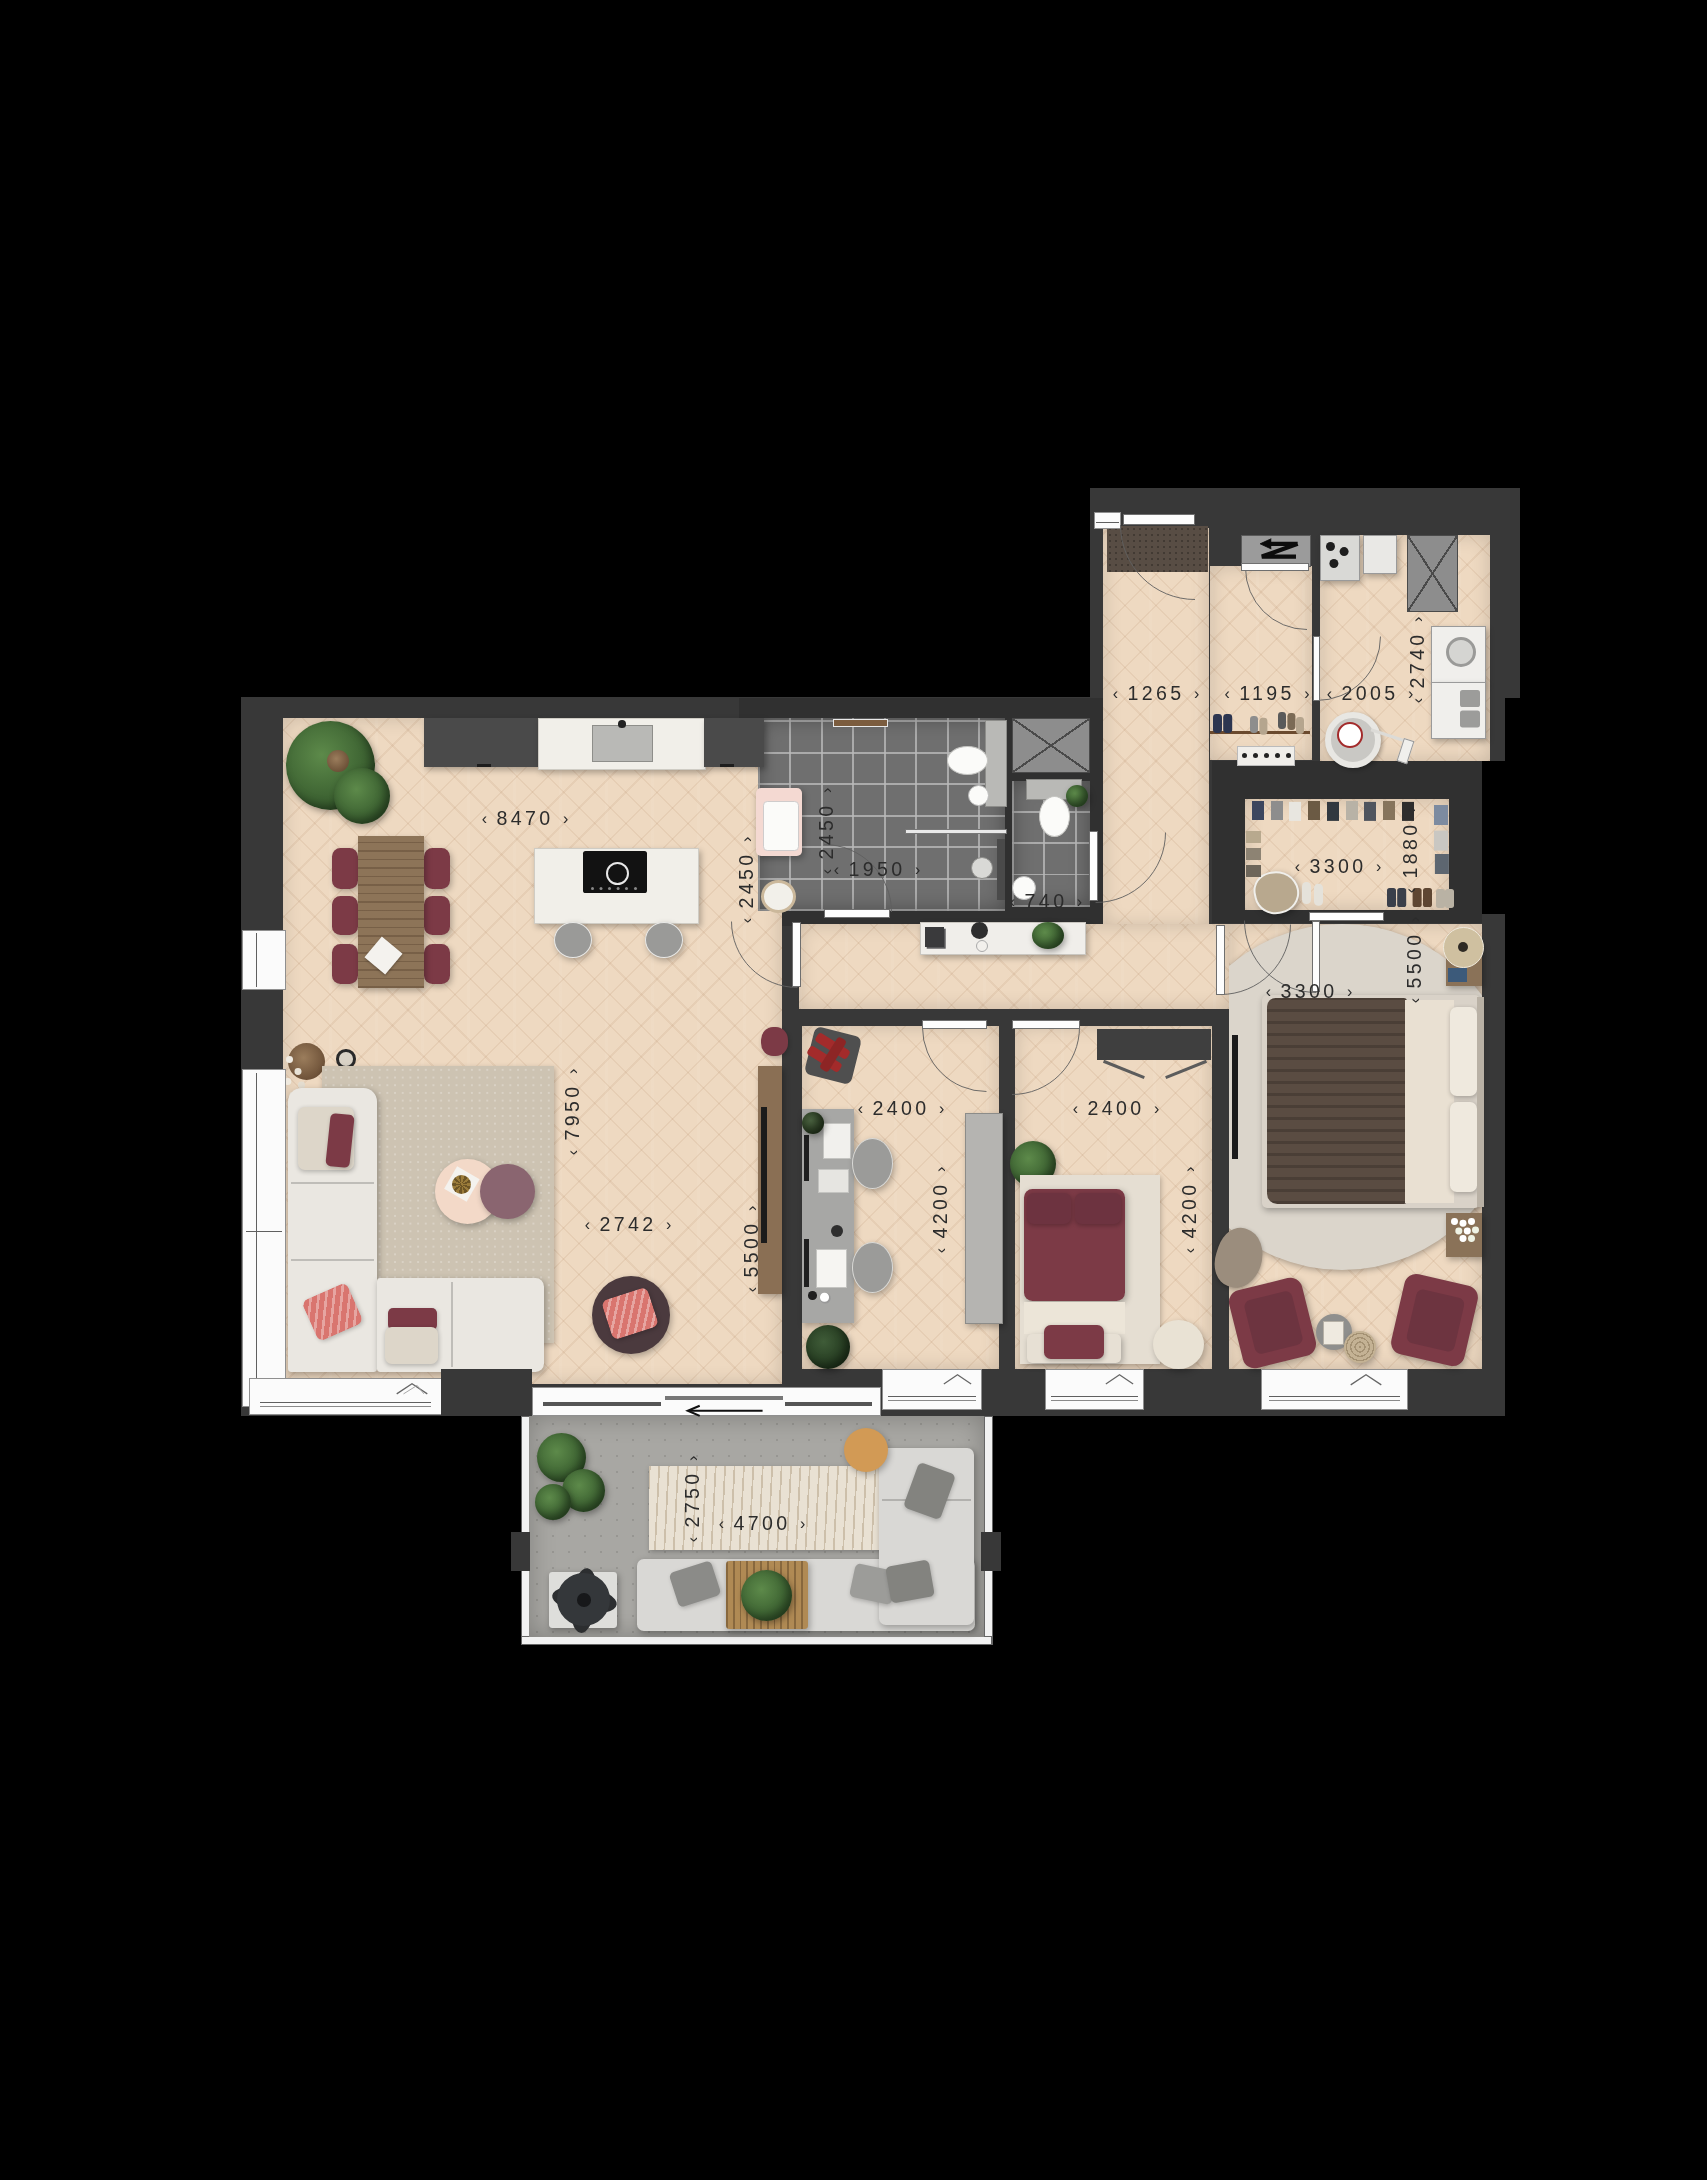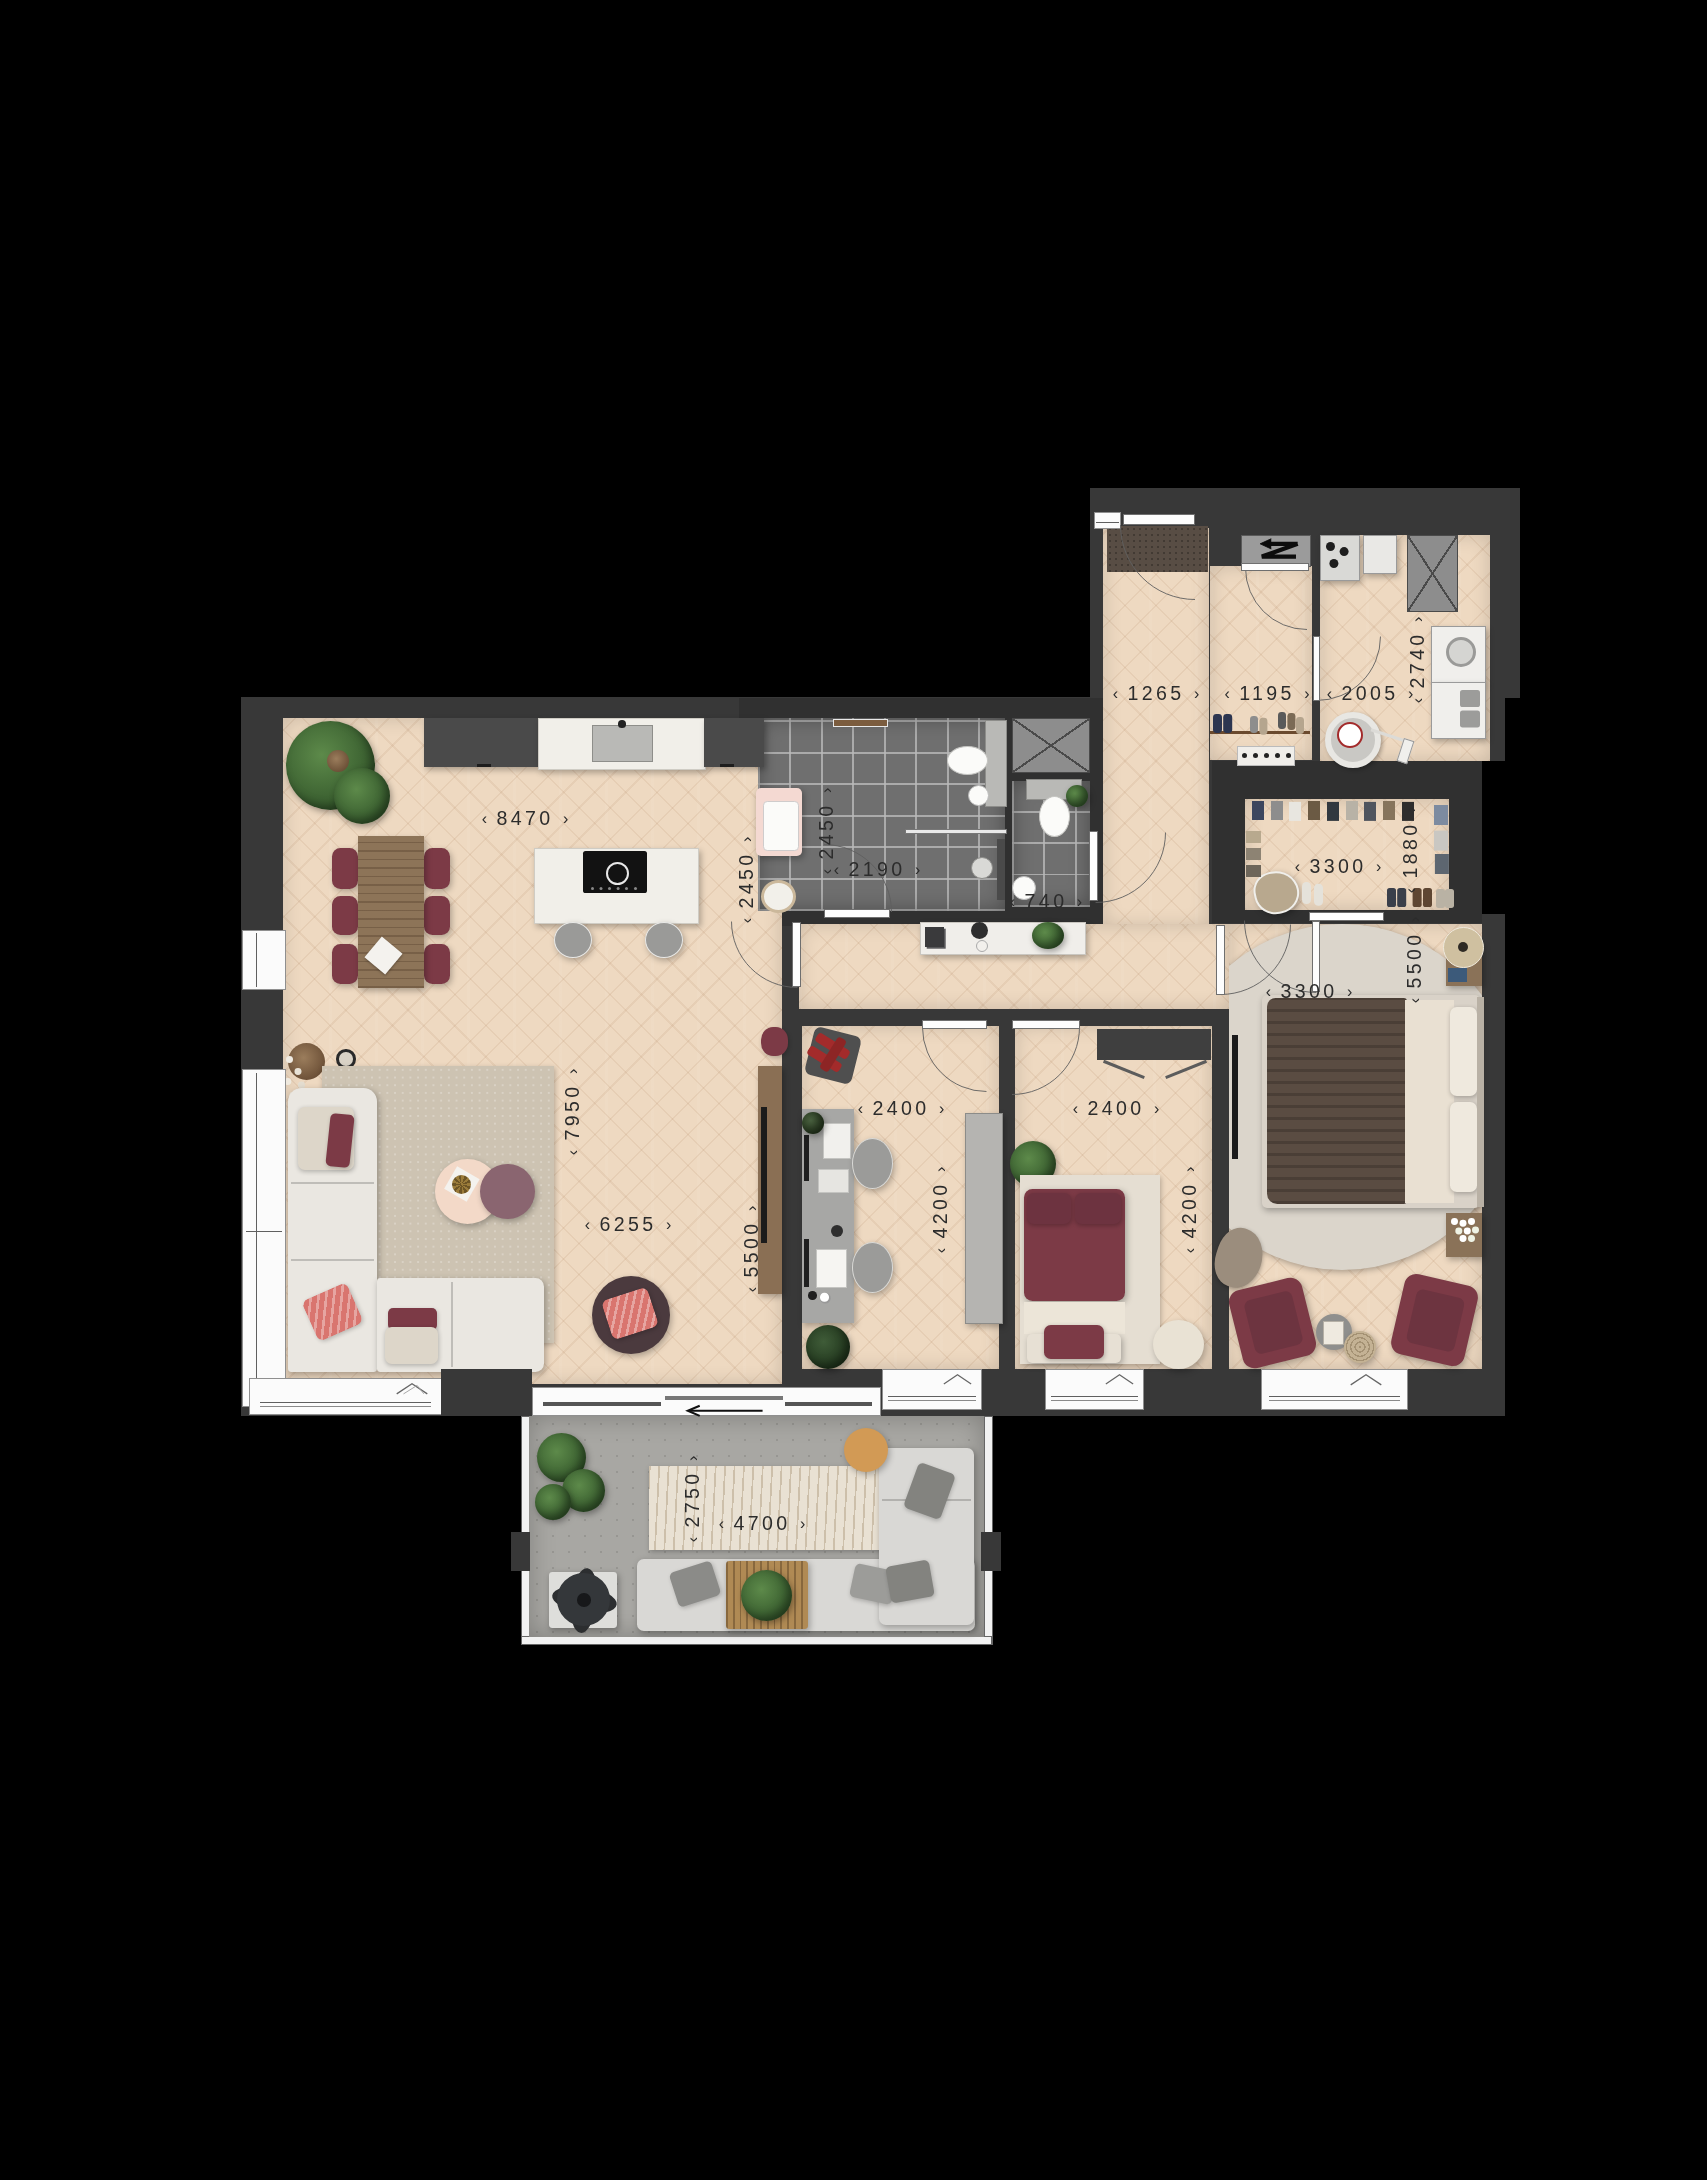--- a/index.html
+++ b/index.html
@@ -359,21 +359,21 @@
       <span>2450</span>
       <span class="ar">›</span>
     </div>
   <div class="dim v" style="left:826px;top:831px;">
       <span class="ar">‹</span>
       <span>2450</span>
       <span class="ar">›</span>
     </div>
   <div class="dim" style="left:877px;top:869px;">
       <span class="ar">‹</span>
-      <span>2190</span>
+      <span>1950</span>
       <span class="ar">›</span>
     </div>
   <div class="dim" style="left:1046px;top:901px;">
       <span class="ar">‹</span>
       <span>740</span>
       <span class="ar">›</span>
     </div>
   <div class="dim" style="left:1156px;top:693px;">
       <span class="ar">‹</span>
       <span>1265</span>
@@ -434,21 +434,21 @@
       <span>4200</span>
       <span class="ar">›</span>
     </div>
   <div class="dim v" style="left:572px;top:1112px;">
       <span class="ar">‹</span>
       <span>7950</span>
       <span class="ar">›</span>
     </div>
   <div class="dim" style="left:628px;top:1224px;">
       <span class="ar">‹</span>
-      <span>6255</span>
+      <span>2742</span>
       <span class="ar">›</span>
     </div>
   <div class="dim v" style="left:751px;top:1249px;">
       <span class="ar">‹</span>
       <span>5500</span>
       <span class="ar">›</span>
     </div>
   <div class="dim v" style="left:692px;top:1499px;">
       <span class="ar">‹</span>
       <span>2750</span>

